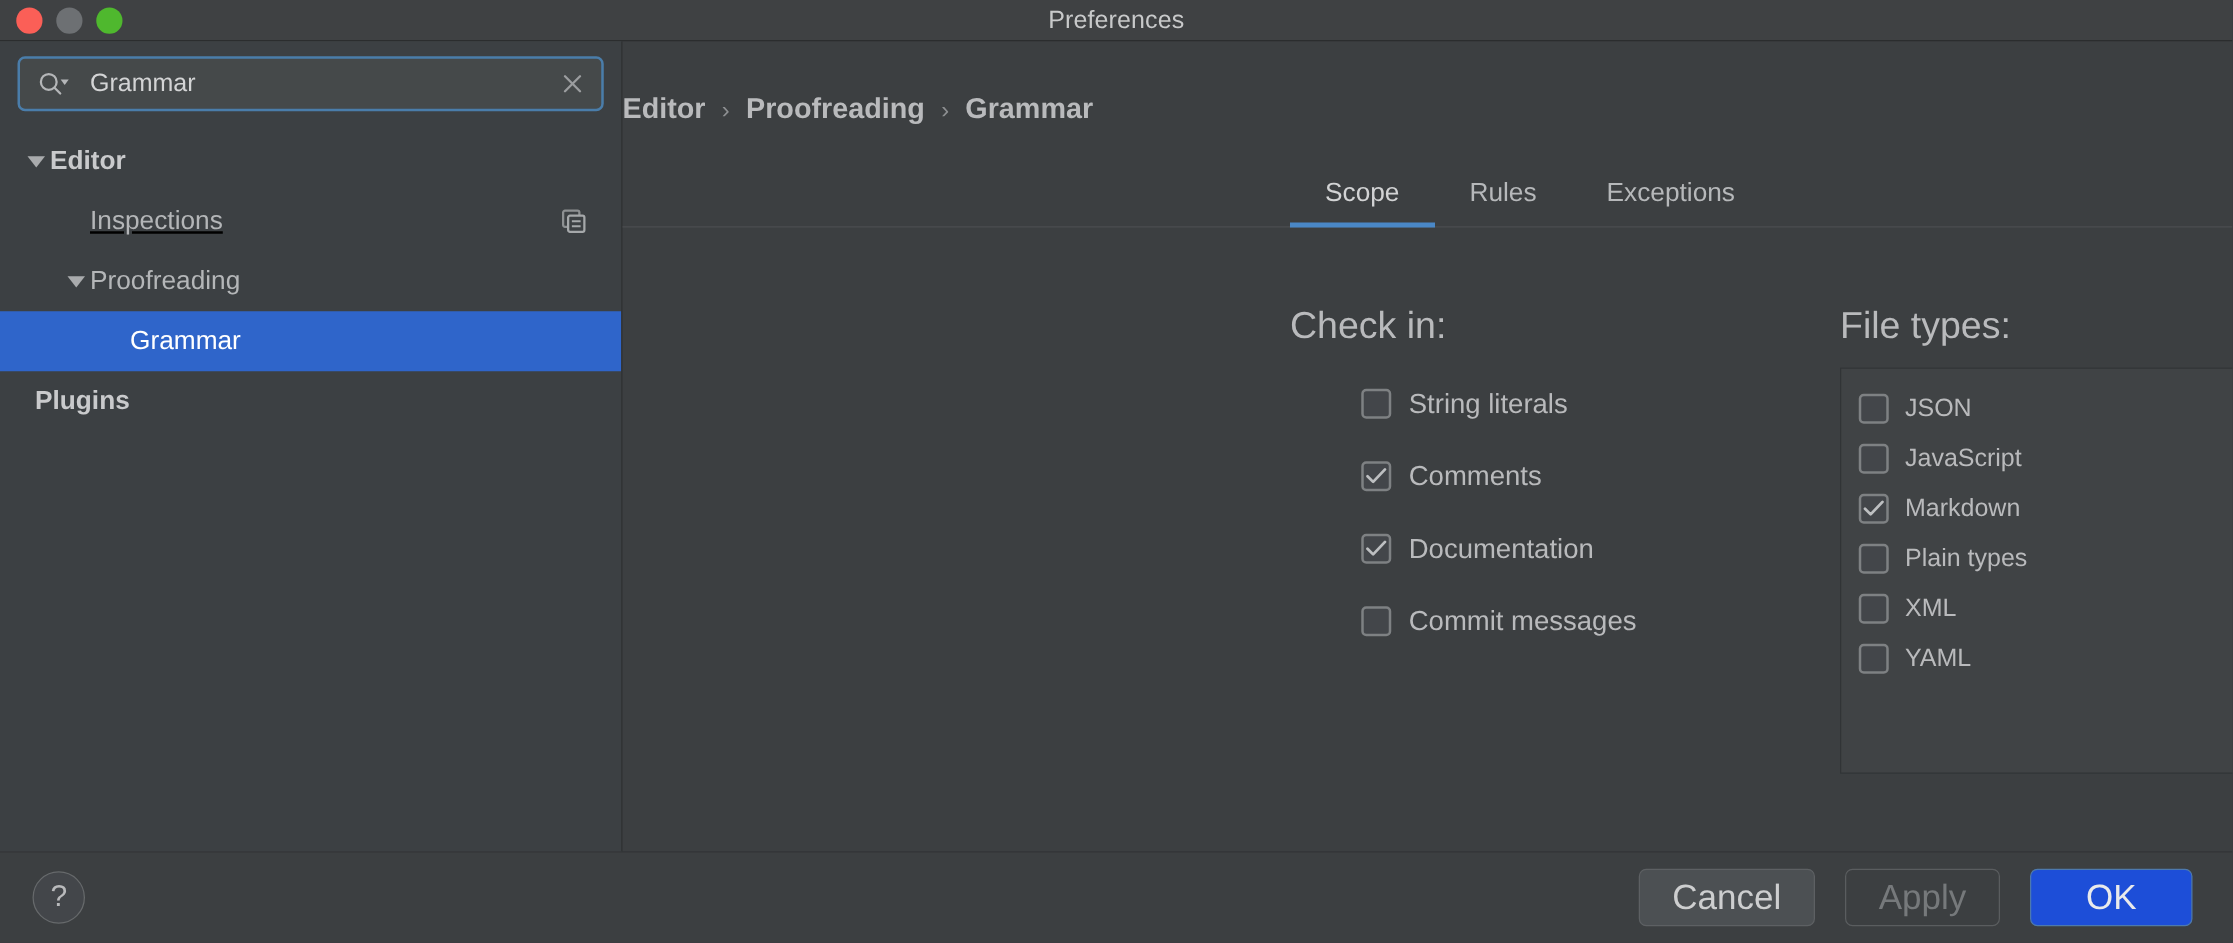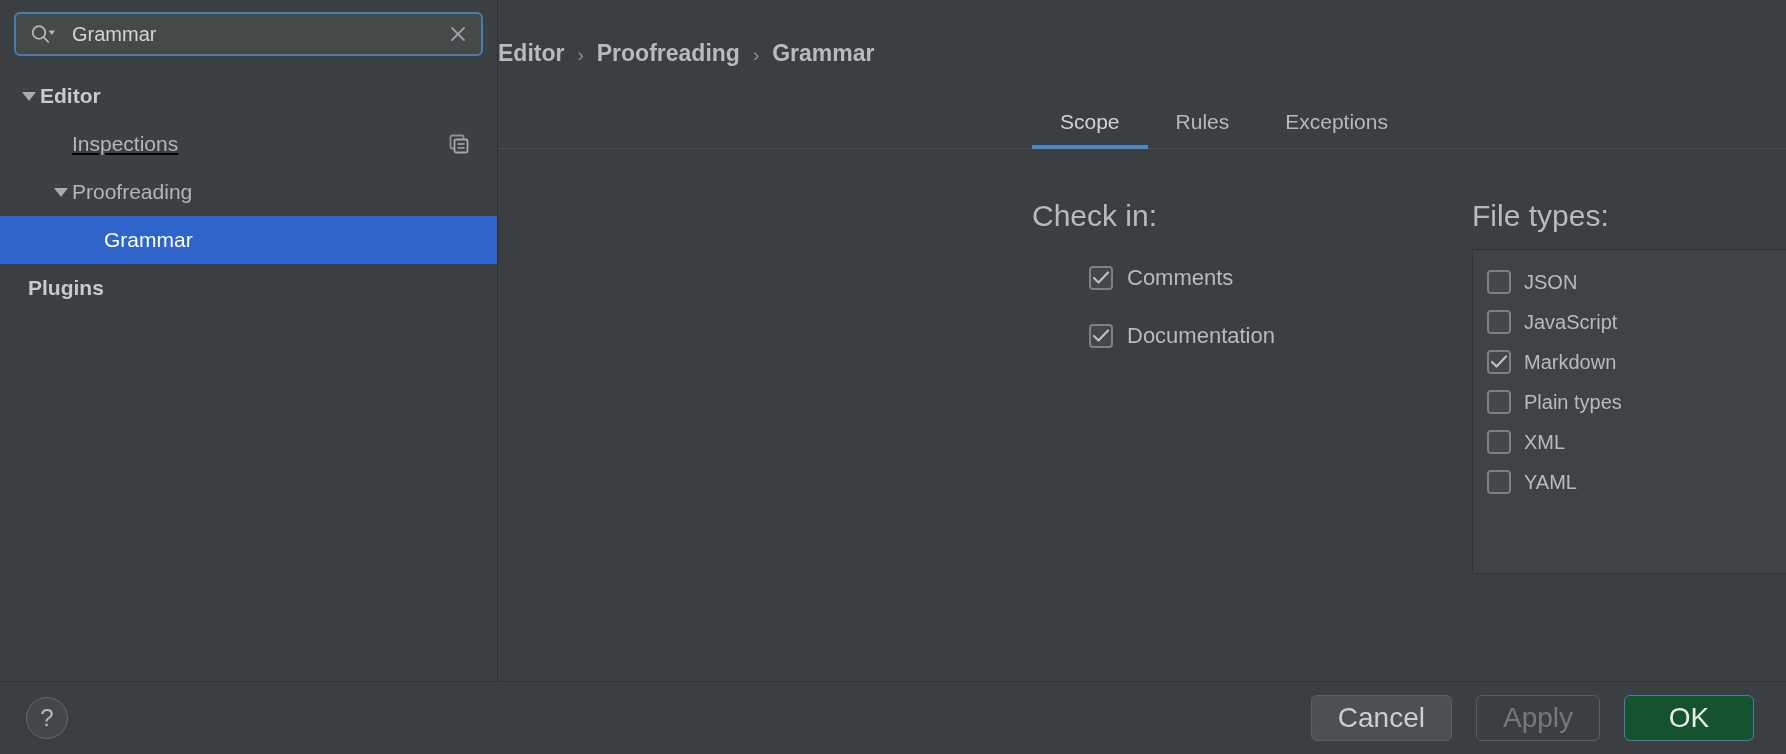--- a/index.html
+++ b/index.html
@@ -145,21 +145,21 @@
     display: flex;
     align-items: baseline;
     gap: 13px;
     white-space: nowrap;
     margin-left: -534px;
     padding-left: 534px;
   }
   .crumb-sep { font-size: 19px; color: #8d8f91; font-weight: normal; }
 
   .tabs {
-    margin: 27px 0 4px 0;
+    margin: 27px 0 16px 0;
     padding-left: 534px;
     display: flex;
     align-items: flex-end;
     gap: 0;
     border-bottom: 1px solid #4b4e50;
     position: relative;
     height: 55px;
   }
   .tab {
     font-size: 21px;
@@ -253,27 +253,35 @@
     border-radius: 6px;
     display: flex;
     align-items: center;
     justify-content: center;
     font-size: 28px;
     padding: 0 26px;
     margin-left: 24px;
   }
   .btn-cancel { background: #4c5053; border: 1px solid #5d6063; color: #cdcecf; }
   .btn-apply  { background: #3c3f41; border: 1px solid #5a5d5f; color: #76797b; }
-  .btn-ok     { background: #14532d; border: 1px solid #4d79ad; color: #e9eaeb; min-width: 130px; }
+  .btn-ok     { background: #1d4ed8; border: 1px solid #4d79ad; color: #e9eaeb; min-width: 130px; }
 </style>
 </head>
 <body>
 
 <div class="window">
 
+  <div class="titlebar">
+    <div class="traffic">
+      <div class="dot dot-close"></div>
+      <div class="dot dot-min"></div>
+      <div class="dot dot-max"></div>
+    </div>
+    <div class="titlebar-title">Preferences</div>
+  </div>
 
   <div class="body">
 
     <div class="sidebar">
 
       <div class="search-wrap">
         <div class="search-box">
           <span class="search-icon">
             <svg width="26" height="20" viewBox="0 0 26 20">
               <circle cx="9" cy="8.5" r="6.3" fill="none" stroke="#b4b6b8" stroke-width="1.8"></circle>
@@ -348,39 +356,47 @@
         <div class="tab">Rules</div>
         <div class="tab">Exceptions</div>
       </div>
 
       <div class="panel-content">
 
         <div class="col-checkin">
           <div class="group-label">Check in:</div>
           <div class="checkin-list">
 
+            <div class="cb-row">
+              <span class="cb-box"></span>
+              <span class="cb-label">String literals</span>
+            </div>
 
             <div class="cb-row">
               <span class="cb-box">
                 <svg width="18" height="14" viewBox="0 0 18 14">
                   <polyline points="2,7 6.5,11.5 16,1.5" fill="none" stroke="#bdbfc1" stroke-width="2.2" stroke-linecap="round" stroke-linejoin="round"></polyline>
                 </svg>
               </span>
               <span class="cb-label">Comments</span>
             </div>
 
             <div class="cb-row">
               <span class="cb-box">
                 <svg width="18" height="14" viewBox="0 0 18 14">
                   <polyline points="2,7 6.5,11.5 16,1.5" fill="none" stroke="#bdbfc1" stroke-width="2.2" stroke-linecap="round" stroke-linejoin="round"></polyline>
                 </svg>
               </span>
               <span class="cb-label">Documentation</span>
             </div>
 
+            <div class="cb-row">
+              <span class="cb-box"></span>
+              <span class="cb-label">Commit messages</span>
+            </div>
 
           </div>
         </div>
 
         <div class="col-filetypes">
           <div class="group-label">File types:</div>
           <div class="filetypes-box">
 
             <div class="ft-row">
               <span class="cb-box"></span>

